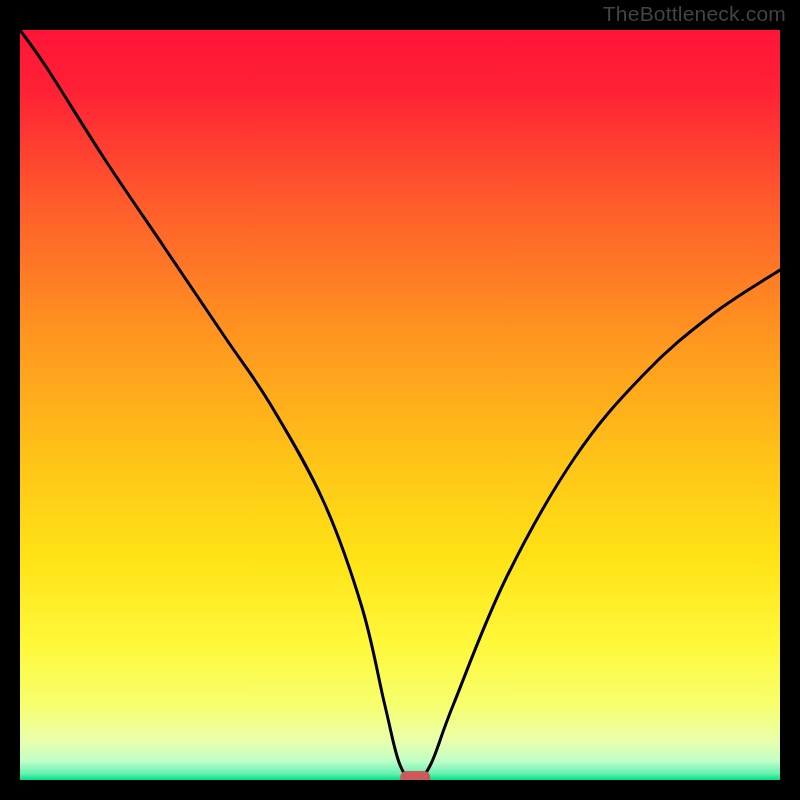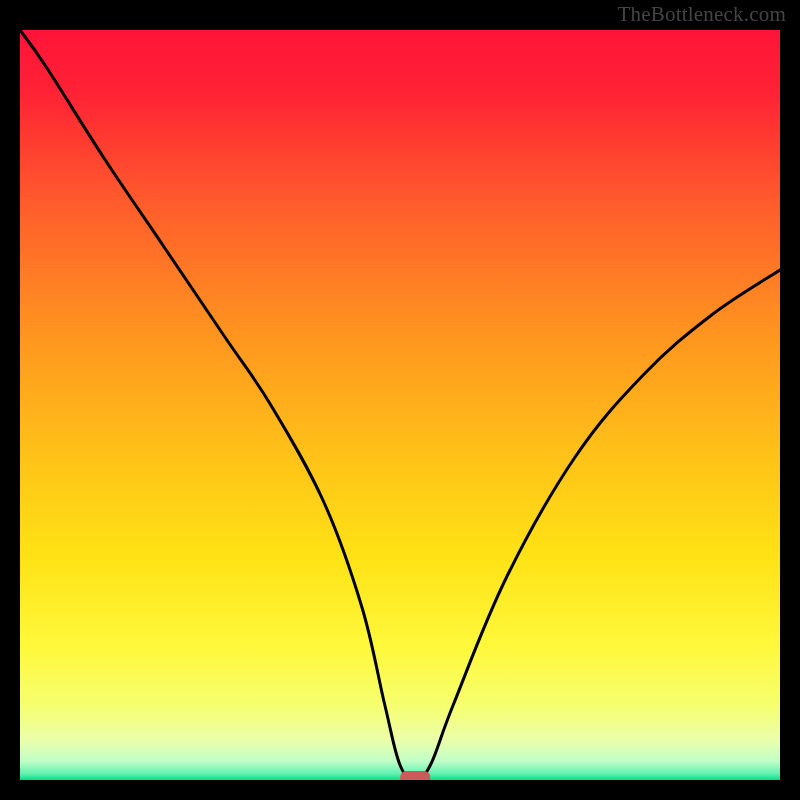--- a/index.html
+++ b/index.html
@@ -14,21 +14,21 @@
     position: relative;
     width: 800px;
     height: 800px;
     background: #000;
   }
   .watermark {
     position: absolute;
     top: 2px;
     right: 14px;
     color: #444;
-    font-family: Liberation Serif, serif;
+    font-family: Liberation Sans, sans-serif;
     font-size: 21px;
     font-weight: 500;
     letter-spacing: 0.2px;
     z-index: 10;
   }
   .plot-area {
     position: absolute;
     left: 20px;
     top: 30px;
     width: 760px;

